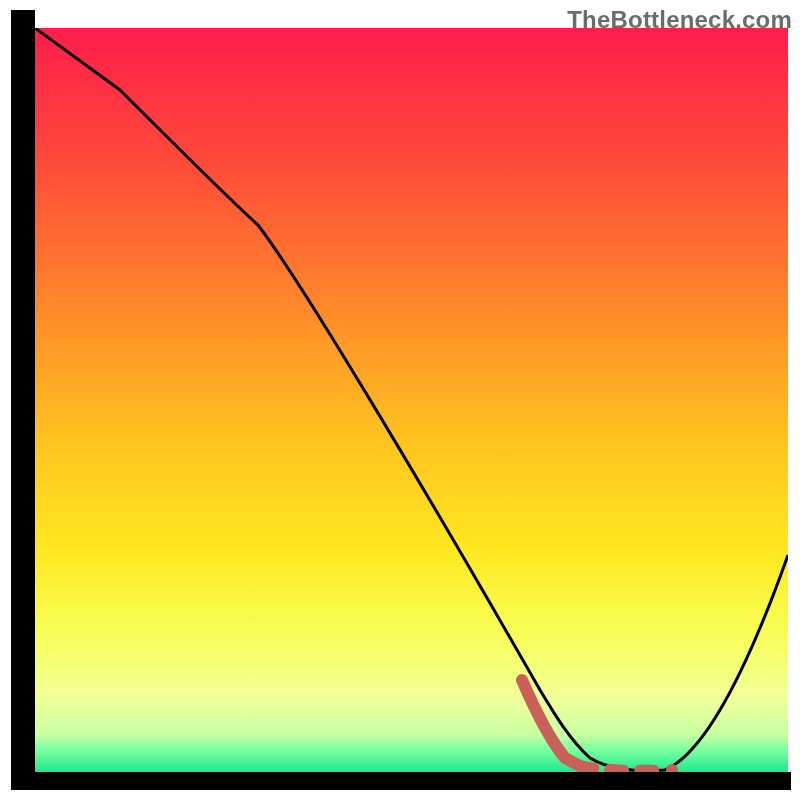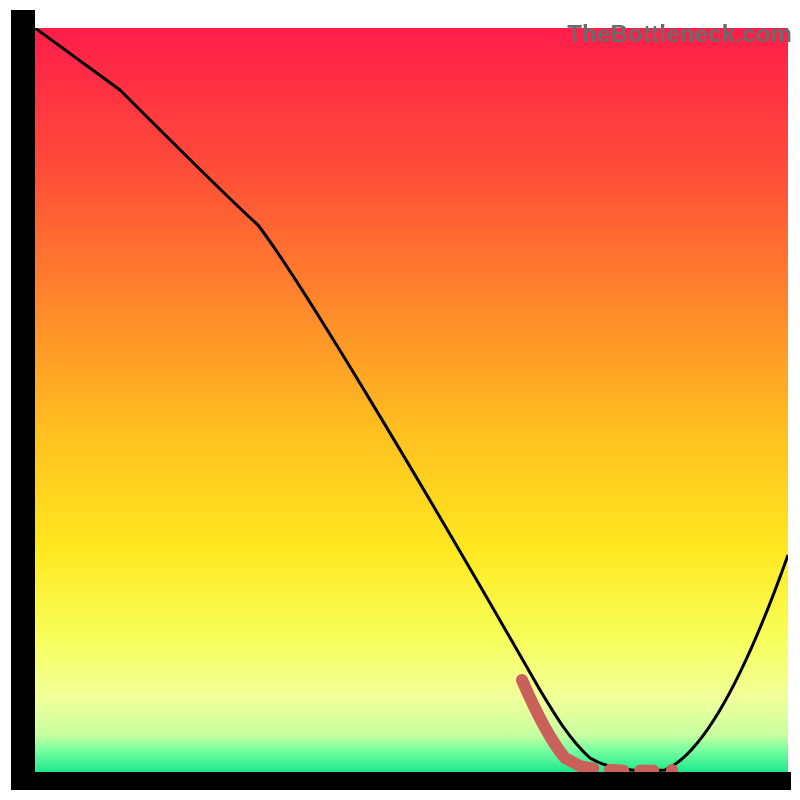--- a/index.html
+++ b/index.html
@@ -10,21 +10,21 @@
     background: #ffffff;
     overflow: hidden;
   }
   .chart-container {
     position: relative;
     width: 800px;
     height: 800px;
   }
   .watermark {
     position: absolute;
-    top: 20px;
+    top: 6px;
     right: 8px;
     font-family: Arial, Helvetica, sans-serif;
     font-size: 24px;
     font-weight: bold;
     color: #6b6b6b;
     letter-spacing: 0.2px;
     z-index: 50;
   }
   svg.plot {
     position: absolute;

